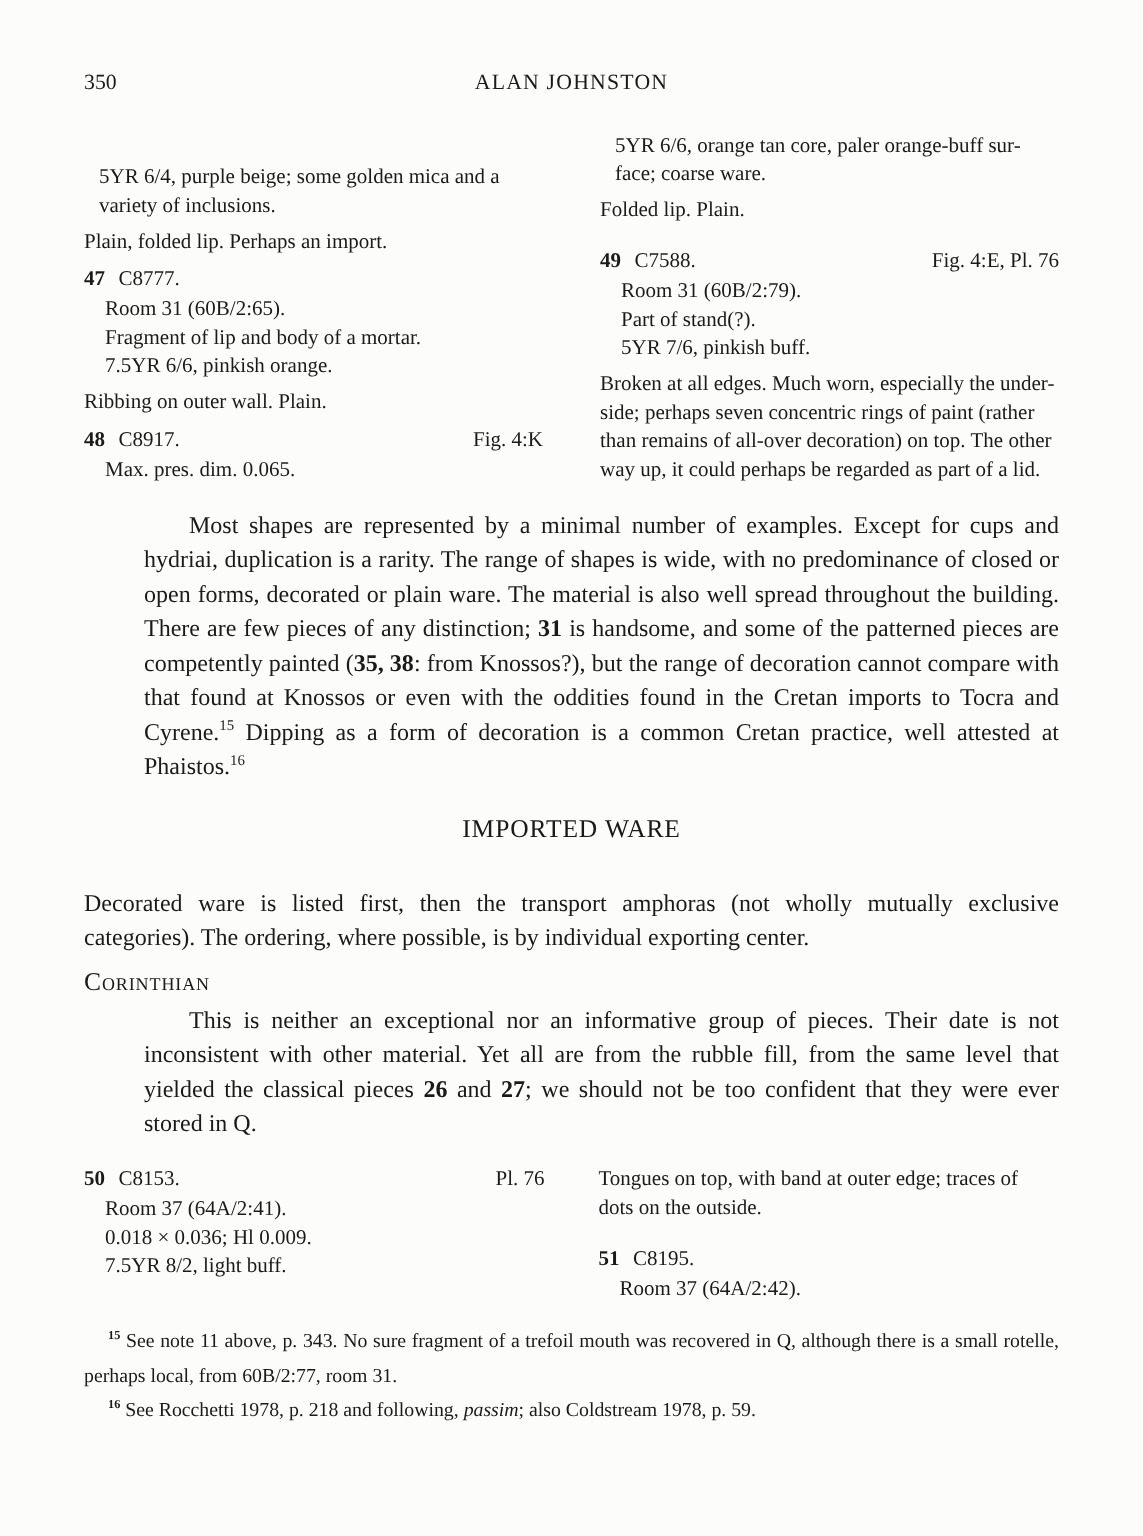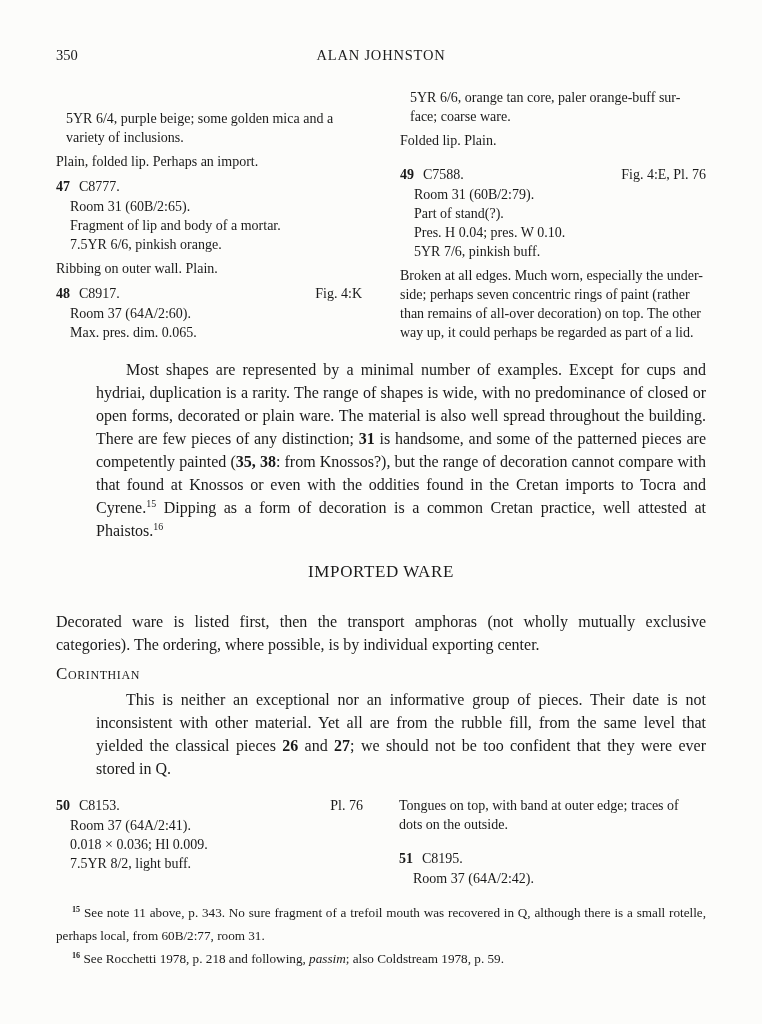--- a/index.html
+++ b/index.html
@@ -91,39 +91,37 @@
         <p class="cat-detail">7.5YR 6/6, pinkish orange.</p>
         <p class="cat-desc">Ribbing on outer wall. Plain.</p>
       </div>
 
       <div class="entry">
         <div class="entry-head">
           <span class="entry-num">48</span>
           <span class="entry-cat">C8917.</span>
           <span class="entry-fig">Fig. 4:K</span>
         </div>
-        <p class="cat-detail">Room 37 (64A/2:60).</p>
         <p class="cat-detail">Max. pres. dim. 0.065.</p>
       </div>
     </div>
 
     <div class="col">
       <p class="cat-cont">5YR 6/6, orange tan core, paler orange-buff sur-
 face; coarse ware.</p>
       <p class="cat-desc">Folded lip. Plain.</p>
 
       <div class="entry mt-extra">
         <div class="entry-head">
           <span class="entry-num">49</span>
           <span class="entry-cat">C7588.</span>
           <span class="entry-fig">Fig. 4:E, Pl. 76</span>
         </div>
         <p class="cat-detail">Room 31 (60B/2:79).</p>
         <p class="cat-detail">Part of stand(?).</p>
-        <p class="cat-detail">Pres. H 0.04; pres. W 0.10.</p>
         <p class="cat-detail">5YR 7/6, pinkish buff.</p>
         <p class="cat-desc preline">Broken at all edges. Much worn, especially the under-
 side; perhaps seven concentric rings of paint (rather
 than remains of all-over decoration) on top. The other
 way up, it could perhaps be regarded as part of a lid.</p>
       </div>
     </div>
   </section>
 
   <p class="body-para indent summary-para"><span>Most shapes are represented by a minimal number of examples. Except for cups and hydriai, duplication is a rarity. The range of shapes is wide, with no predominance of closed or open forms, decorated or plain ware. The material is also well spread throughout the building. There are few pieces of any distinction; </span><span style="font-weight: bold;">31</span><span> is handsome, and some of the patterned pieces are competently painted (</span><span style="font-weight: bold;">35, 38</span><span>: from Knossos?), but the range of decoration cannot compare with that found at Knossos or even with the oddities found in the Cretan imports to Tocra and Cyrene.</span><sup>15</sup><span> Dipping as a form of decoration is a common Cretan practice, well attested at Phaistos.</span><sup>16</sup></p>

